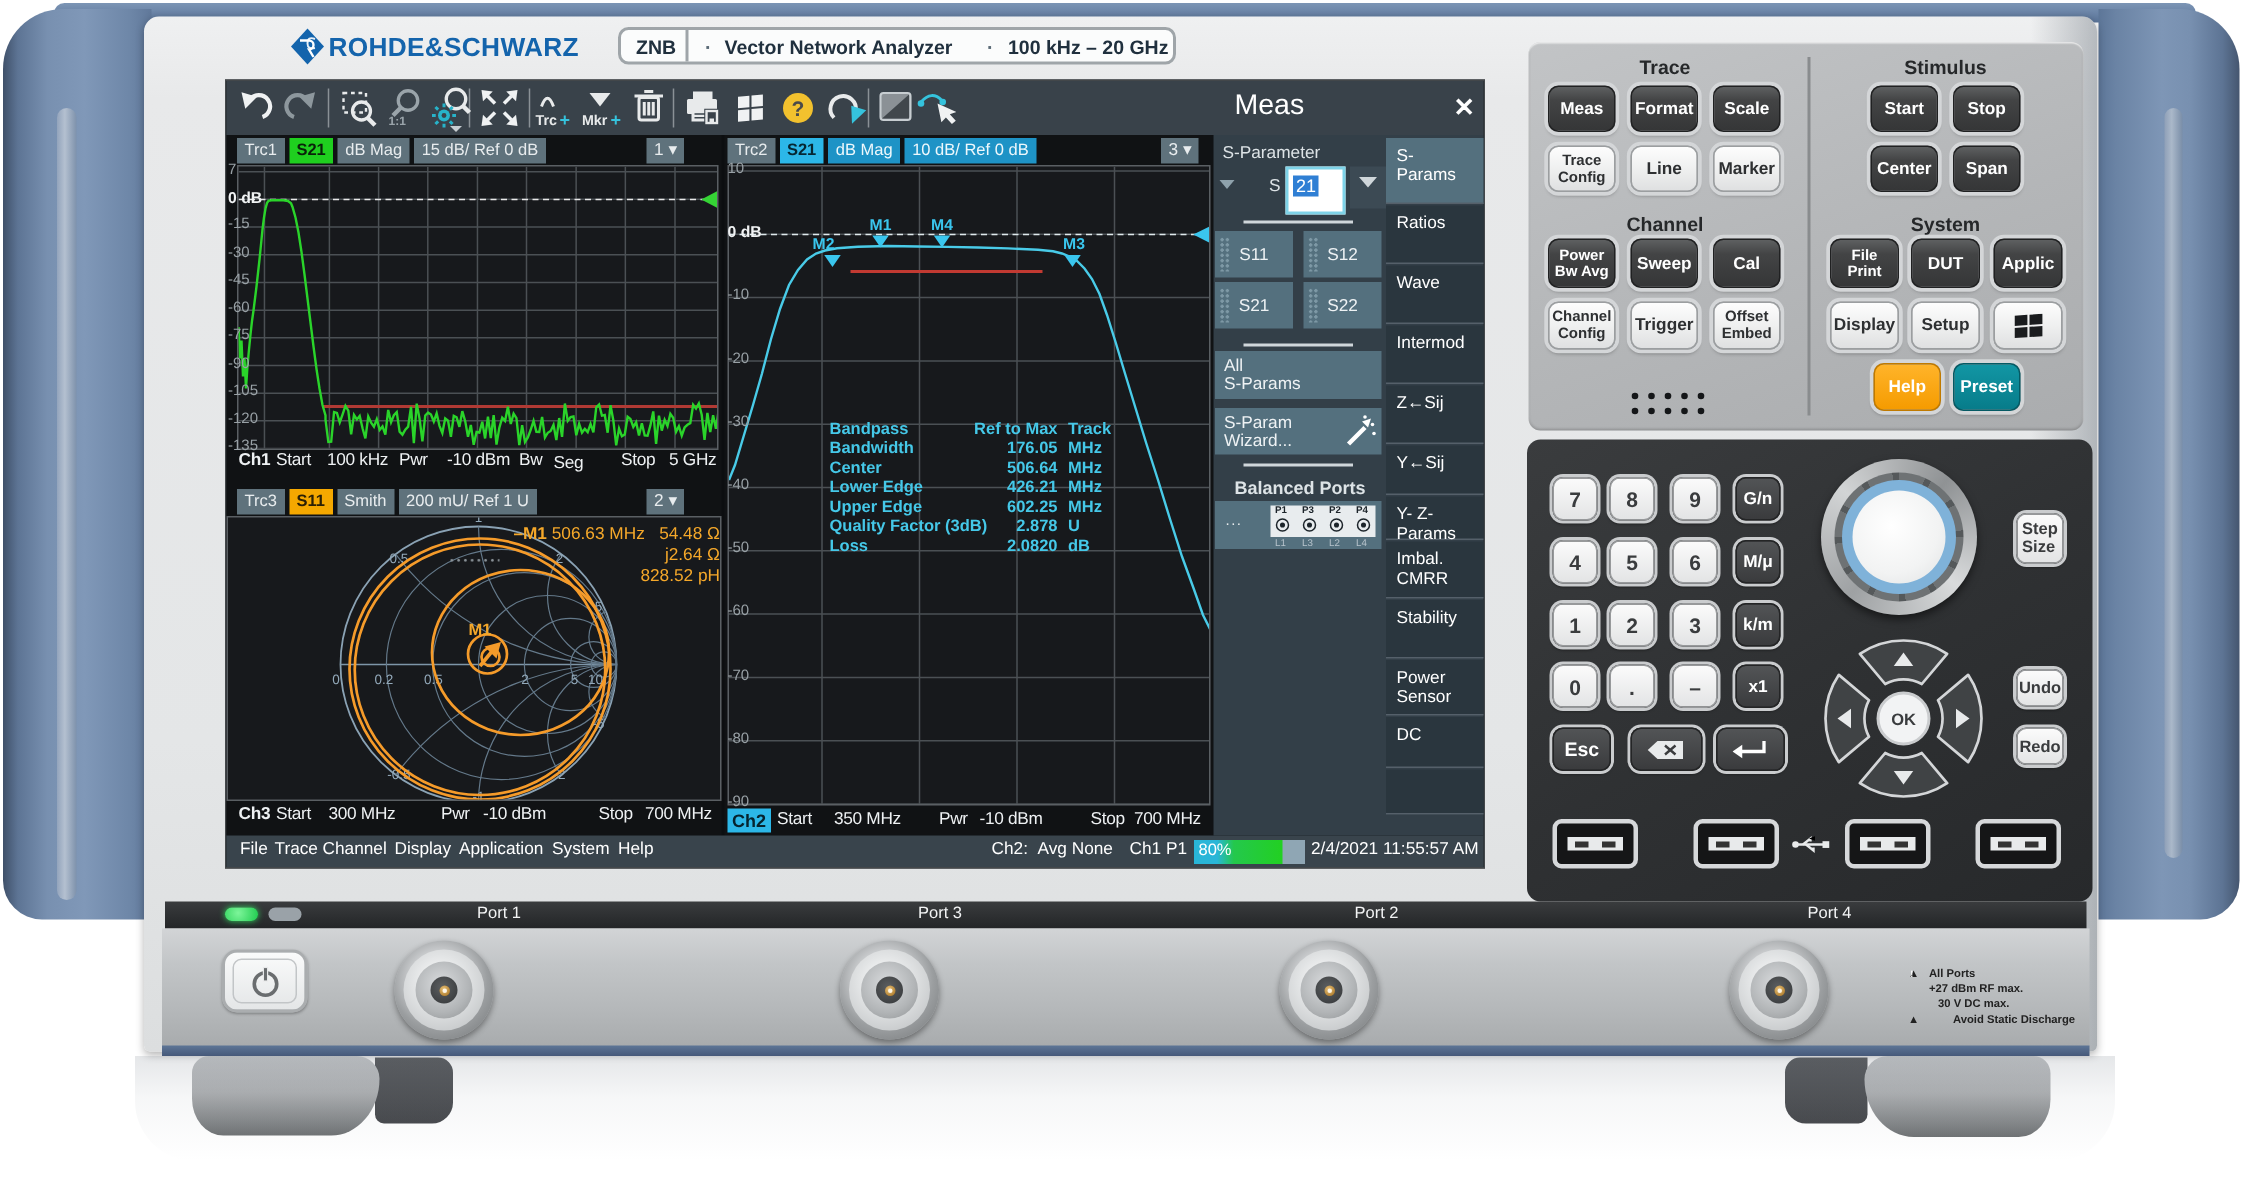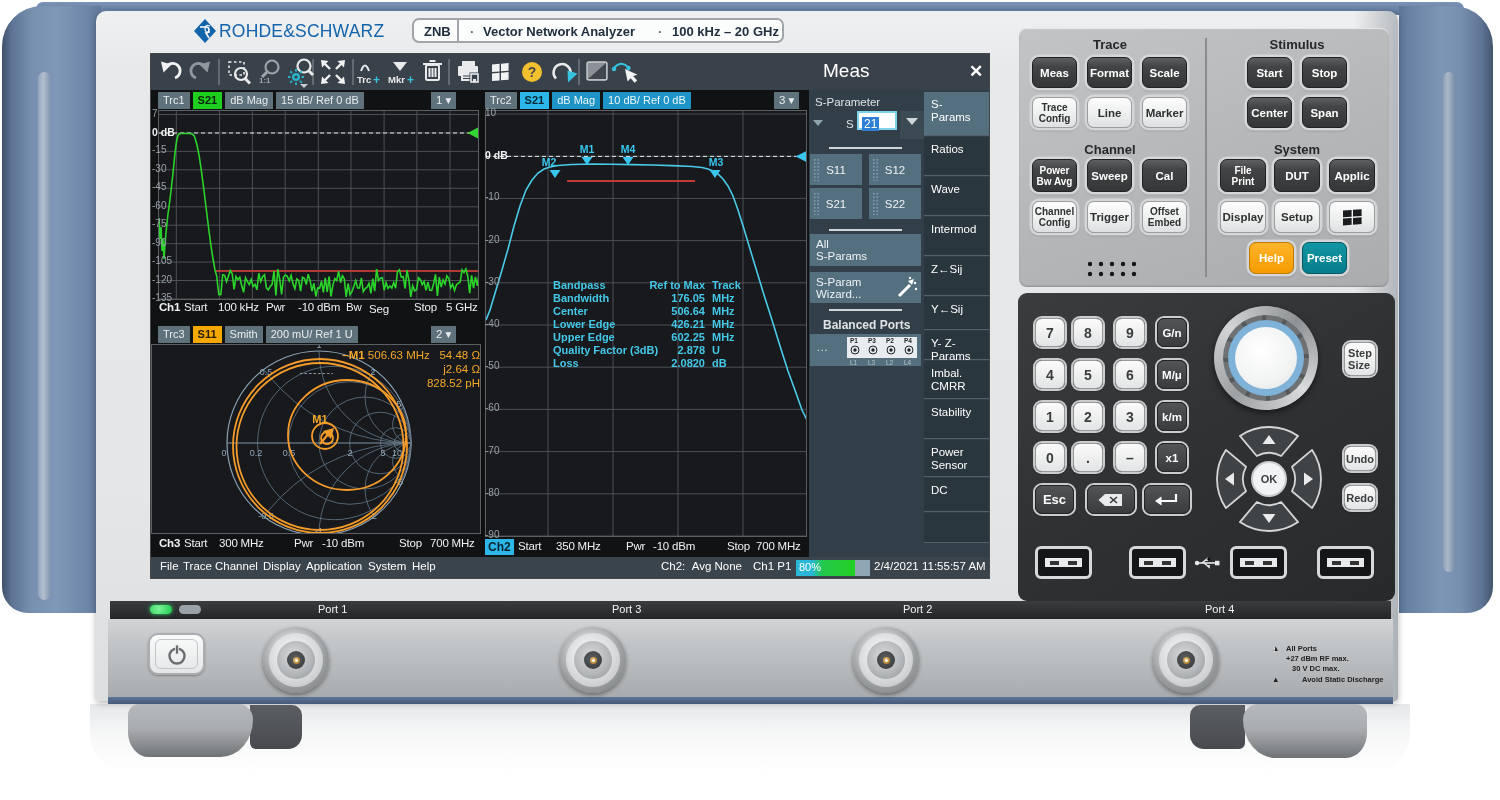--- a/index.html
+++ b/index.html
@@ -7,21 +7,21 @@
 
 #topblue{position:absolute;left:36px;top:2px;width:1428px;height:13px;background:linear-gradient(180deg,#7c95b5,#5a7499);border-radius:7px 7px 0 0}
 #handleL{position:absolute;left:2px;top:6px;width:99px;height:607px;border-radius:40px 0 0 26px;background:linear-gradient(90deg,#3f5069 0,#5d7494 10%,#7890b0 30%,#8098b8 55%,#6e87a8 85%,#60789a 100%)}
 #handleL .gv{position:absolute;left:36px;top:66px;width:13px;height:528px;border-radius:7px;background:linear-gradient(90deg,#93a4bc,#b4c0d0 40%,#7e92ac)}
 #handleR{position:absolute;left:1399px;top:6px;width:94px;height:607px;border-radius:0 40px 26px 0;background:linear-gradient(270deg,#45566f 0,#5d7494 12%,#7890b0 35%,#7e96b6 55%,#6a83a4 88%,#5d7698 100%)}
 #handleR .gv{position:absolute;left:44px;top:66px;width:12px;height:500px;border-radius:7px;background:linear-gradient(90deg,#8fa0b8,#aab8c9 40%,#7a8ea8)}
 #panel{position:absolute;left:96px;top:11px;width:1302px;height:690px;background:linear-gradient(180deg,#eff0f1 0,#e8e9ea 8%,#e4e6e7 70%,#dcdedf 100%);border-radius:10px 10px 4px 4px;box-shadow:0 2px 6px rgba(0,0,0,.3)}
 #panel .shade{position:absolute;right:0;top:0;width:44px;height:100%;background:linear-gradient(270deg,rgba(90,100,110,.38),rgba(90,100,110,0));border-radius:0 10px 4px 0}
 
 #rslogo{position:absolute;left:193px;top:18px;height:26px}
-#rstext{position:absolute;left:219px;top:21px;font-size:17.5px;font-weight:normal;color:#1464ac;letter-spacing:.2px;white-space:nowrap}
+#rstext{position:absolute;left:219px;top:21px;font-size:17.5px;font-weight:bold;color:#1464ac;letter-spacing:.2px;white-space:nowrap}
 #typebox{position:absolute;left:412px;top:18px;width:372px;height:25px;background:#fbfcfc;border:2px solid #9fa5a9;border-radius:7px;color:#20303e;font-size:13px;font-weight:bold;white-space:nowrap}
 #typebox .dv{position:absolute;left:43px;top:0;width:2px;height:21px;background:#9fa5a9}
 
 #screen{position:absolute;left:150px;top:53px;width:838px;height:524px;background:#0c0e10;border:1px solid #43474a;box-sizing:content-box}
 #tbar{position:absolute;left:0;top:0;width:838px;height:36px;background:#39424a}
 #meastitle{position:absolute;left:672px;top:6px;font-size:19px;color:#fff}
 #measx{position:absolute;left:818px;top:7px;font-size:17px;color:#fff;font-weight:bold}
 .win{position:absolute;background:#101214}
 .hdr{position:absolute;left:7px;top:2px;height:30px;display:flex;gap:3px}
 .chip{height:17px;line-height:17px;padding:0 5px;font-size:11px;color:#e8ecee;background:#5f727c;white-space:nowrap}
@@ -422,21 +422,21 @@
         <div class="brow" style="left:143px;top:217px">Pwr</div>
         <div class="brow" style="left:171px;top:217px">-10 dBm</div>
         <div class="brow" style="left:248px;top:217px">Stop</div>
         <div class="brow" style="left:279px;top:217px">700 MHz</div>
 </div>
 <div style="position:absolute;left:148px;top:317.5px;width:34px;height:3px;background-image:radial-gradient(#8a9298 1px,transparent 1.2px);background-size:4.5px 3px"></div>
 <div id="meas">
 <div class="lbl" style="left:6px;top:6px">S-Parameter</div>
 <div style="position:absolute;left:4px;top:30px;width:0;height:0;border-left:5px solid transparent;border-right:5px solid transparent;border-top:6px solid #8fa2ac"></div>
 <div class="lbl" style="left:37px;top:28px">S</div>
-<div style="position:absolute;left:48px;top:21px;width:40px;height:19px;background:#fff;border:2px solid #7ed3e8">
+<div style="position:absolute;left:48px;top:21px;width:40px;height:32px;background:#fff;border:2px solid #7ed3e8">
           <span style="position:absolute;left:3px;top:4px;background:#2f7fd4;color:#fff;font-size:12px;padding:0 2px">21</span>
         </div>
 <div style="position:absolute;left:91px;top:21px;width:24px;height:28px;background:#3c4a54">
           <span style="position:absolute;left:6px;top:7px;width:0;height:0;border-left:6px solid transparent;border-right:6px solid transparent;border-top:7px solid #cfd6da"></span>
         </div>
 <div class="sep" style="left:20px;top:57px;width:73px"></div>
 <div class="btn dots" style="left:1px;top:64px;width:52px;height:31px">S11</div>
 <div class="btn dots" style="left:60px;top:64px;width:52px;height:31px">S12</div>
 <div class="btn dots" style="left:1px;top:98px;width:52px;height:31px">S21</div>
 <div class="btn dots" style="left:60px;top:98px;width:52px;height:31px">S22</div>

